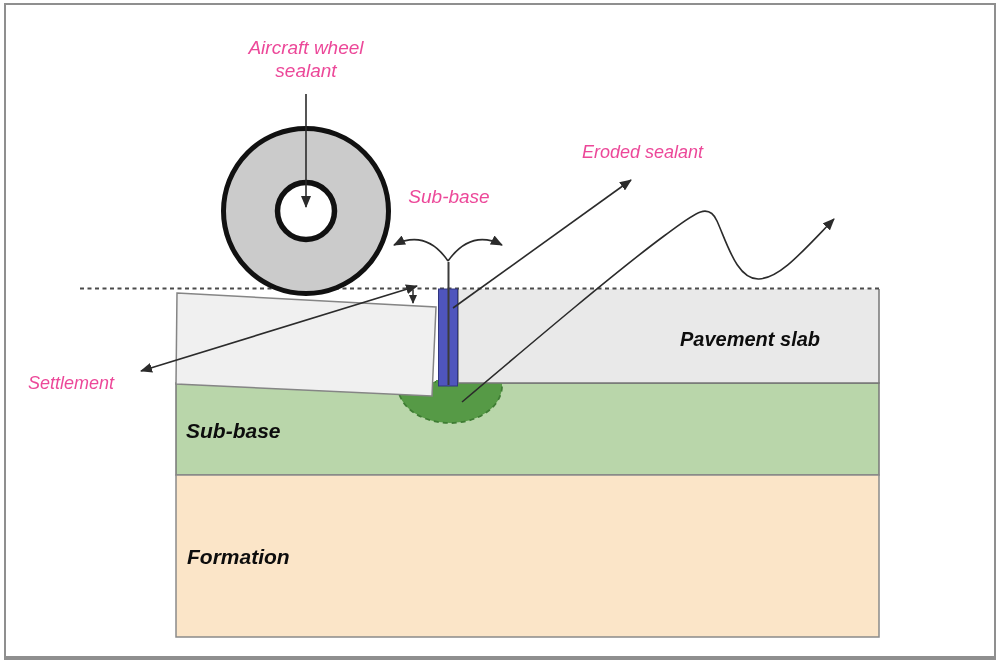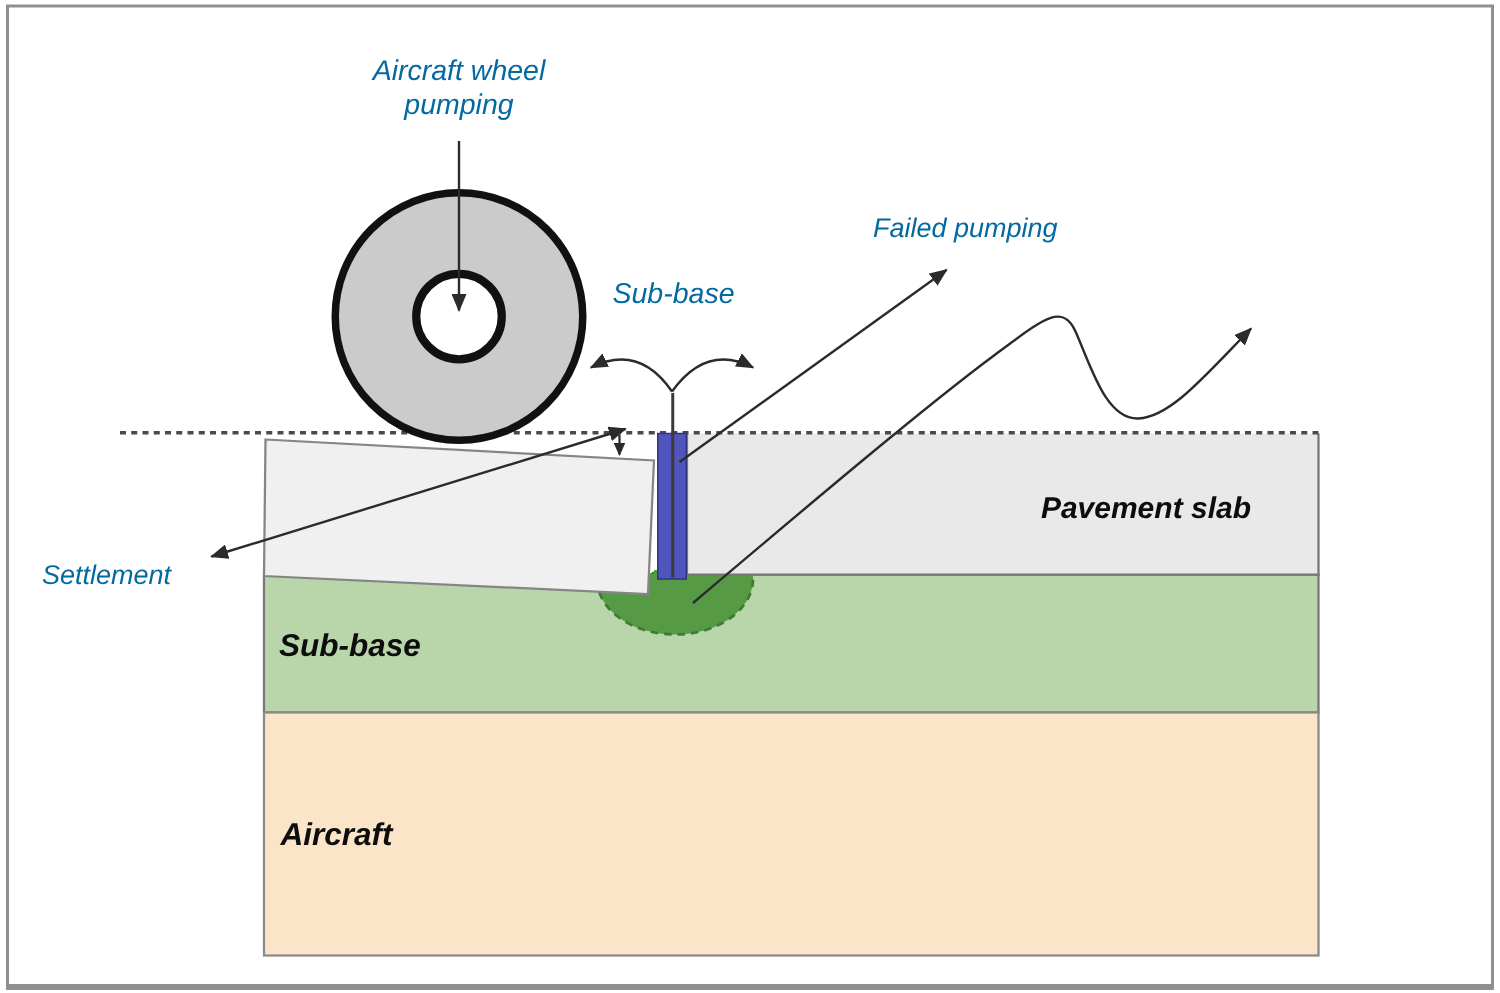--- a/index.html
+++ b/index.html
@@ -15,21 +15,21 @@
     position: absolute;
     left: 4px; top: 3px; right: 4px; bottom: 2px;
     border: 2px solid #8f8f8f;
     border-bottom-width: 4px;
     pointer-events: none;
   }
   svg.scene { position: absolute; left: 0; top: 0; }
   .label {
     position: absolute;
     font-style: italic;
-    color: #0369a1;
+    color: #ec4899;
     white-space: nowrap;
     line-height: 1.22;
   }
   .label.center { text-align: center; white-space: normal; }
   .label.small { font-size: 18px; }
   .label.med   { font-size: 19px; }
   .label.layer { font-weight: bold; color: #0d0d0d; font-size: 21px; }
 </style>
 </head>
 <body>
@@ -76,32 +76,32 @@
     <line x1="413" y1="290" x2="413" y2="303" stroke="#2b2b2b" stroke-width="1.5" marker-end="url(#ahs)"></line>
 
     <line x1="453" y1="308" x2="631" y2="180" stroke="#2b2b2b" stroke-width="1.6" marker-end="url(#ah)"></line>
 
     <path d="M462,402 C540,336 618,270 664,236 C694,214 708,201 717,221
              C727,243 737,280 759,279 C780,278 802,252 834,219" fill="none" stroke="#2b2b2b" stroke-width="1.6" marker-end="url(#ah)"></path>
   </svg>
 
   <div class="label med center" style="left:206px; top:36px; width:200px;">
     <span style="display:block">Aircraft wheel</span>
-    <span style="display:block">pumping</span>
+    <span style="display:block">sealant</span>
   </div>
 
   <div class="label med center" style="left:374px; top:185px; width:150px;">
     <span style="display:block">Sub-base</span>
   </div>
 
-  <div class="label small" style="left:582px; top:142px;">Failed pumping</div>
+  <div class="label small" style="left:582px; top:142px;">Eroded sealant</div>
 
 
   <div class="label small" style="left:28px; top:373px;">Settlement</div>
 
-  <div class="label layer" style="left:626px; top:327px; width:208px; text-align:right; font-size:20px;">Pavement slab</div>
+  <div class="label layer" style="left:680px; top:327px; width:208px; text-align:left; font-size:20px;">Pavement slab</div>
 
   <div class="label layer" style="left:186px; top:418px;">Sub-base</div>
 
-  <div class="label layer" style="left:187px; top:544px;">Aircraft</div>
+  <div class="label layer" style="left:187px; top:544px;">Formation</div>
 
   <div class="frame-border"></div>
 </div>
 
 </body></html>

